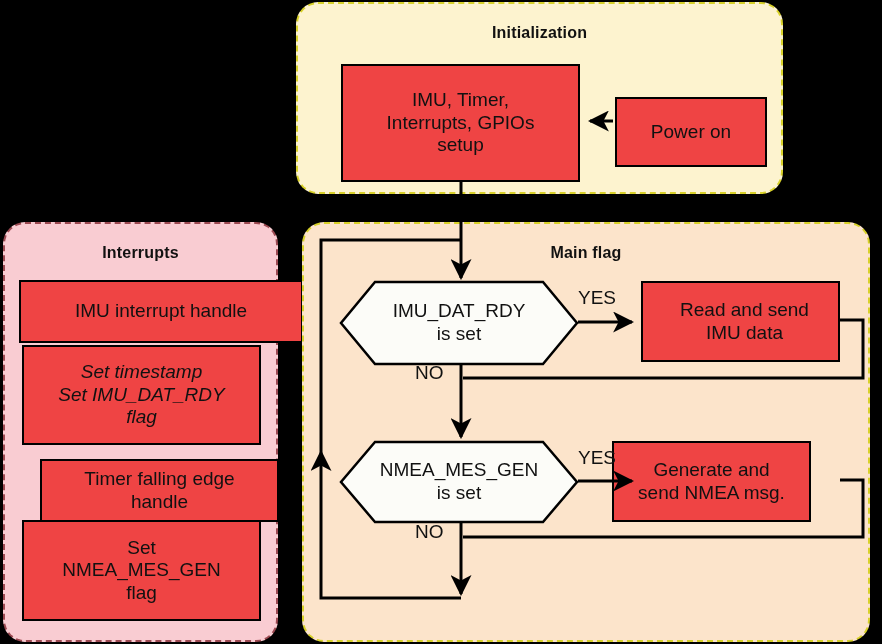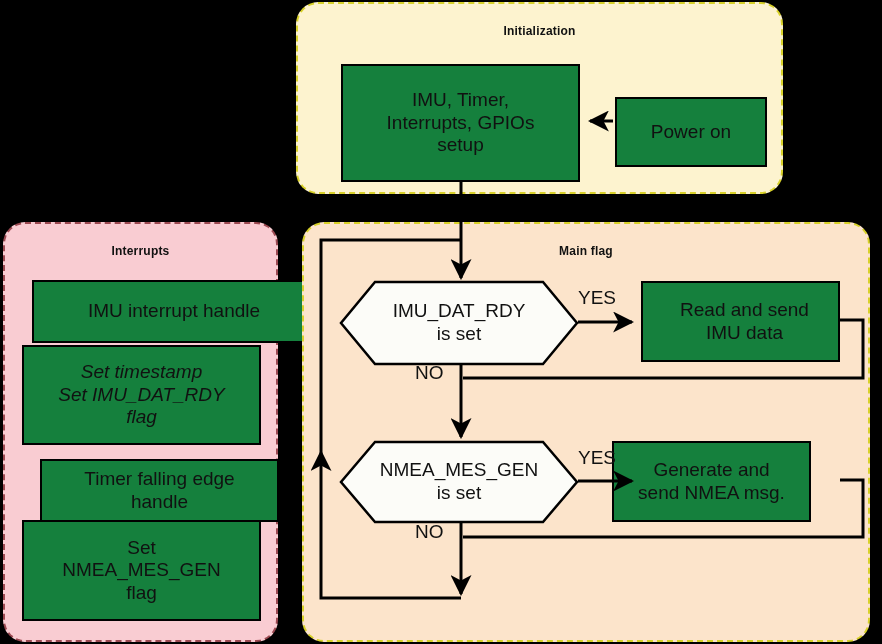--- a/index.html
+++ b/index.html
@@ -18,21 +18,21 @@
   .panel {
     position: absolute;
     border-radius: 22px;
     box-sizing: border-box;
   }
   .panel-title {
     position: absolute;
     width: 100%;
     text-align: center;
     font-weight: bold;
-    font-size: 12px;
+    font-size: 16px;
     color: #111111;
     letter-spacing: 0.2px;
   }
   
   #panel-init {
     left: 296px;
     top: 2px;
     width: 487px;
     height: 192px;
     background: #fdf3cf;
@@ -52,21 +52,21 @@
     left: 302px;
     top: 222px;
     width: 568px;
     height: 420px;
     background: #fce4cb;
     border: 2px dashed #d8d12a;
   }
   .node {
     position: absolute;
     box-sizing: border-box;
-    background: #15803d;
+    background: #ef4444;
     border: 2px solid #000000;
     display: flex;
     align-items: center;
     justify-content: center;
     text-align: center;
     font-size: 19px;
     color: #111111;
     line-height: 1.18;
     white-space: pre-line;
   }
@@ -120,21 +120,21 @@
   <div class="node" id="node-setup" style="left:341px; top:64px; width:239px; height:118px;">IMU, Timer,
 Interrupts, GPIOs
 setup</div>
 
   <div class="node" id="node-power-on" style="left:615px; top:97px; width:152px; height:70px;">Power on</div>
 
   <div class="panel" id="panel-interrupts">
     <div class="panel-title" style="top:20px;">Interrupts</div>
   </div>
 
-  <div class="node" id="int1-header" style="left:32px; top:280px; width:284px; height:63px;">IMU interrupt handle</div>
+  <div class="node" id="int1-header" style="left:19px; top:280px; width:284px; height:63px;">IMU interrupt handle</div>
   <div class="node" id="int1-body" style="left:22px; top:345px; width:239px; height:100px;font-style:italic;">Set timestamp
 Set IMU_DAT_RDY
 flag</div>
 
   <div class="node" id="int2-header" style="left:22px; top:459px; width:239px; height:63px;margin-left:18px;">Timer falling edge
 handle</div>
   <div class="node" id="int2-body" style="left:22px; top:520px; width:239px; height:101px;">Set
 NMEA_MES_GEN
 flag</div>
 

